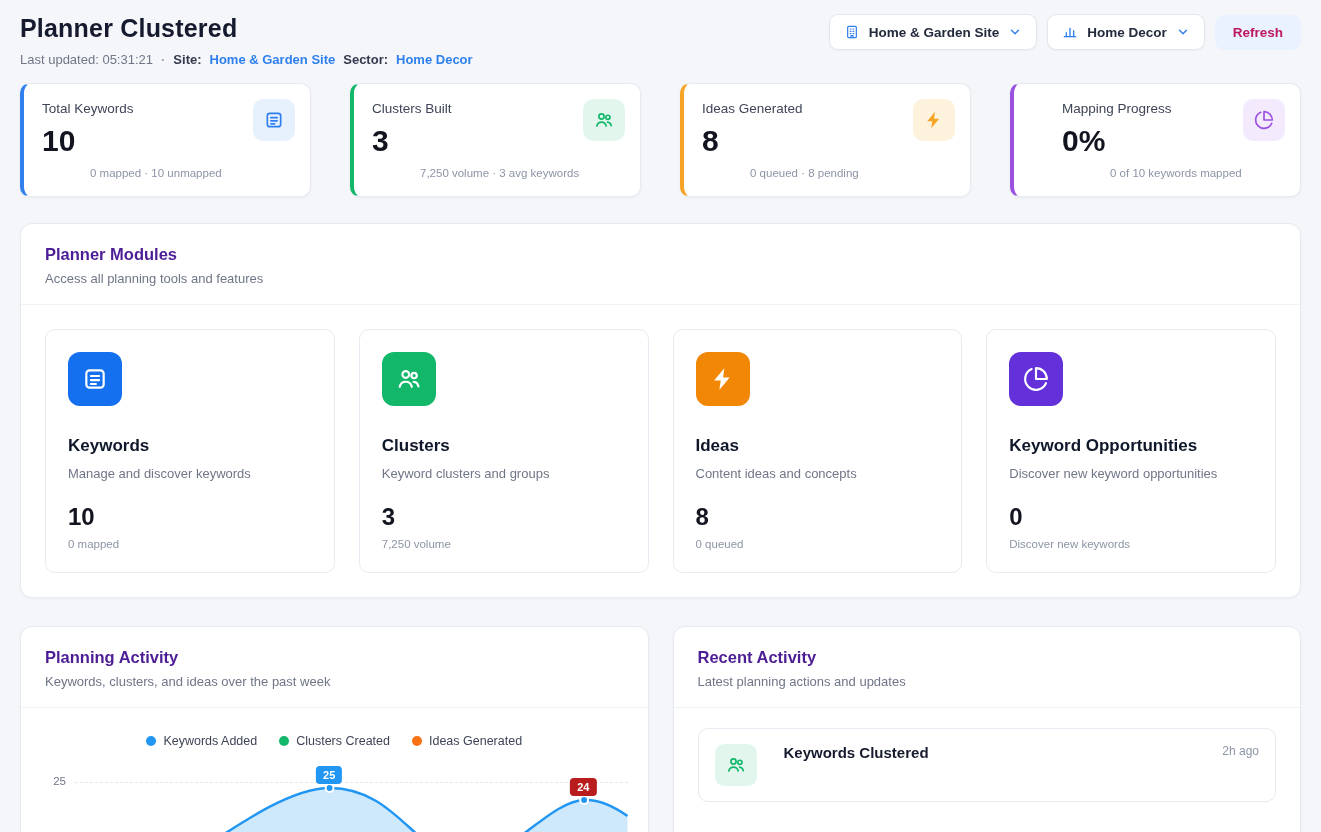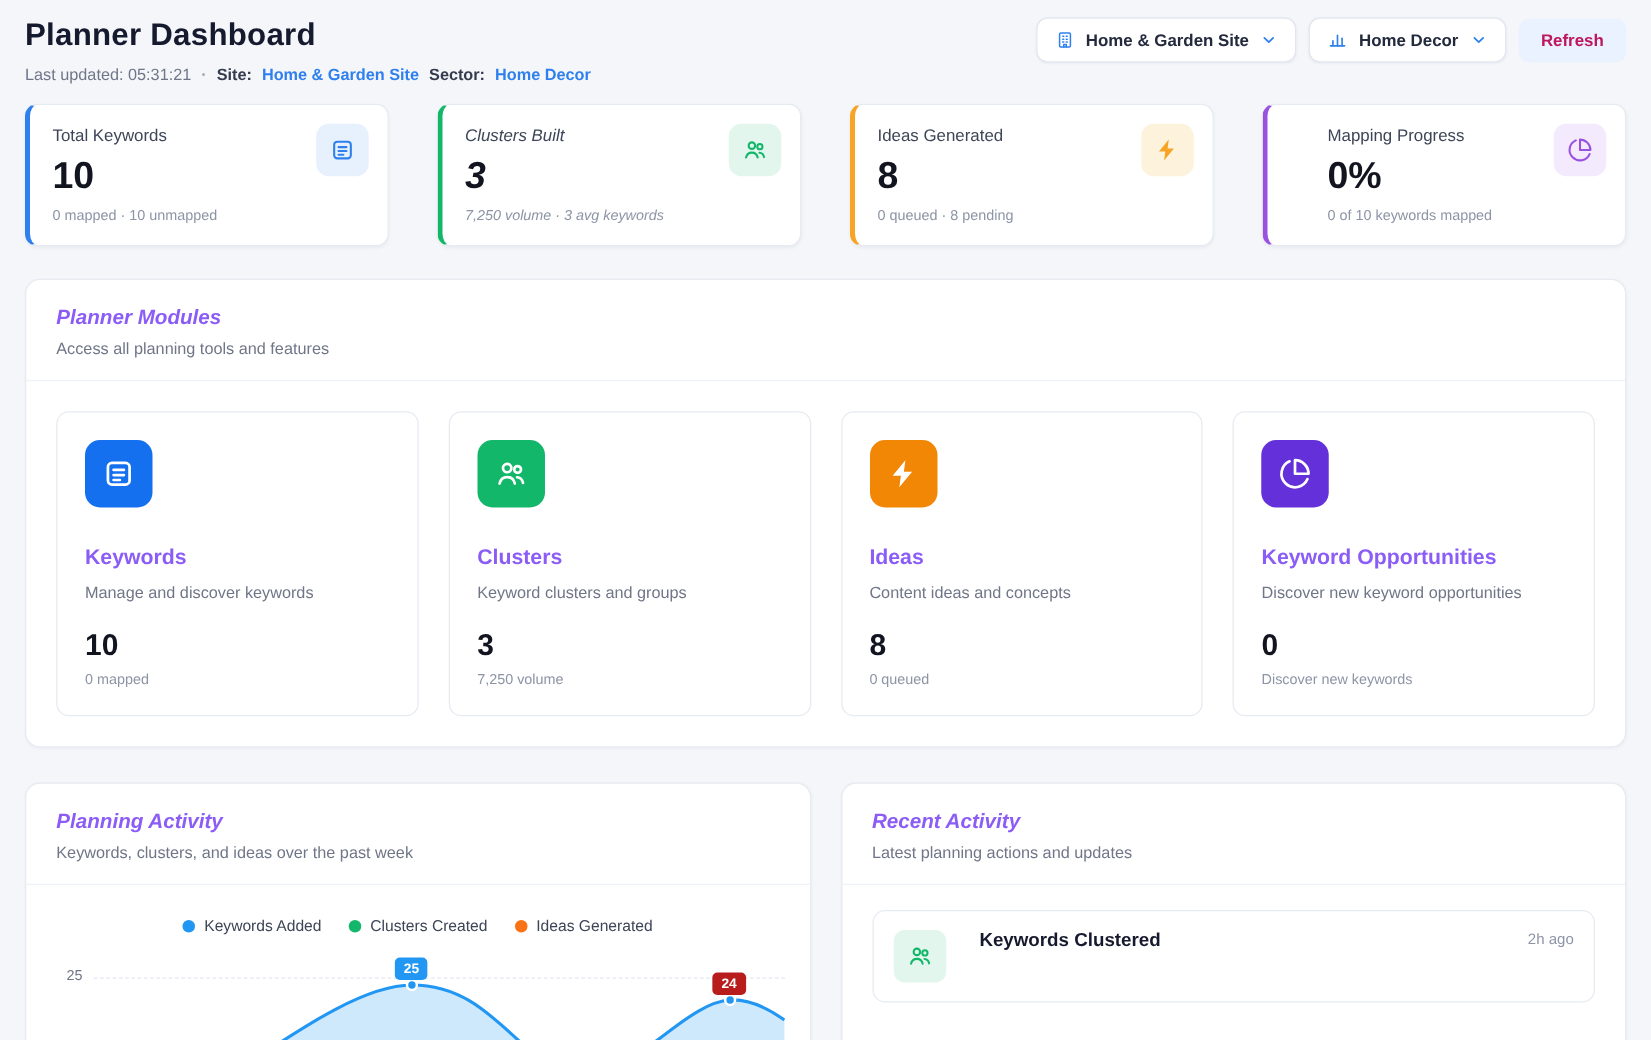--- a/index.html
+++ b/index.html
@@ -34,37 +34,37 @@
 
   
   .stats-grid { margin-top:16px; display:grid; grid-template-columns:repeat(4,1fr); gap:39px; }
   .stat-card {
     position:relative; background:#fff; border:1px solid #e6eaf1;
     border-left:4px solid #ccc; border-radius:10px; padding:17px 18px;
     box-shadow:0 1px 3px rgba(16,24,40,.05);
   }
   .stat-label { font-size:13.5px; color:#3d4557; font-weight:500; }
   .stat-value { margin-top:8px; font-size:30px; font-weight:700; color:#12141f; }
-  .stat-sub { margin-top:9px; font-size:11.5px; color:#8c94a5; }
+  .stat-sub { margin-top:9px; font-size:11.5px; color:#8c94a5;margin-left:48px; }
   .stat-icon {
     position:absolute; top:15px; right:15px; width:42px; height:42px; border-radius:10px;
     display:flex; align-items:center; justify-content:center;
   }
   .stat-icon .ic { width:20px; height:20px; }
 
   
   .panel { margin-top:26px; background:#fff; border:1px solid #e6eaf1; border-radius:12px; box-shadow:0 1px 3px rgba(16,24,40,.04); }
   .panel-header { padding:21px 24px 18px 24px; border-bottom:1px solid #eef1f6; }
-  .panel-title { font-size:16.5px; font-weight:700; color:#8b5cf6;font-style:italic; }
+  .panel-title { font-size:16.5px; font-weight:700; color:#4c1d95; }
   .panel-sub { margin-top:7px; font-size:13px; color:#6f7687; }
   .modules-grid { display:grid; grid-template-columns:repeat(4,1fr); gap:24px; padding:24px; }
   .module-card { border:1px solid #e6eaf1; border-radius:10px; padding:22px; background:#fff; cursor:pointer; }
   .module-icon { width:54px; height:54px; border-radius:12px; color:#fff; display:flex; align-items:center; justify-content:center; }
   .module-icon .ic { width:26px; height:26px; }
-  .module-title { margin-top:30px; font-size:17px; font-weight:700; color:#8b5cf6; }
+  .module-title { margin-top:30px; font-size:17px; font-weight:700; color:#0f172a; }
   .module-desc { margin-top:10px; font-size:13px; color:#6f7687; }
   .module-value { margin-top:22px; font-size:24px; font-weight:700; color:#12141f; }
   .module-sub { margin-top:7px; font-size:11.5px; color:#8c94a5; }
 
   
   .bottom-grid { margin-top:28px; display:grid; grid-template-columns:1fr 1fr; gap:24px; }
   .bottom-card { background:#fff; border:1px solid #e6eaf1; border-radius:12px; box-shadow:0 1px 3px rgba(16,24,40,.04); }
 
   .legend { display:flex; justify-content:center; gap:22px; padding-top:26px; font-size:12.5px; color:#3d4557; }
   .legend-item { display:flex; align-items:center; gap:7px; }
@@ -142,21 +142,21 @@
   </symbol>
   <symbol id="i-chevron" viewBox="0 0 24 24">
     <polyline points="6 9 12 15 18 9" fill="none" stroke="currentColor" stroke-width="2.4" stroke-linecap="round" stroke-linejoin="round"></polyline>
   </symbol>
 </svg>
 
 <div class="page">
 
   <div class="header">
     <div>
-      <div class="page-title">Planner Dashboard</div>
+      <div class="page-title">Planner Clustered</div>
       <div class="meta-line">
         <span>Last updated: 05:31:21</span>
         <span class="meta-sep">·</span>
         <span class="meta-label">Site:</span>
         <span class="meta-link">Home &amp; Garden Site</span>
         <span class="meta-label">Sector:</span>
         <span class="meta-link">Home Decor</span>
       </div>
     </div>
     <div class="controls">
@@ -188,21 +188,21 @@
       <div class="stat-label">Total Keywords</div>
       <div class="stat-value">10</div>
       <div class="stat-sub">0 mapped · 10 unmapped</div>
       <div class="stat-icon" style="background-color: rgb(231, 241, 254); color: rgb(47, 128, 237);">
         <svg class="ic">
             <use href="#i-doc"></use>
           </svg>
       </div>
     </div>
 
-    <div class="stat-card" style="border-left-color: rgb(18, 183, 106); font-style: italic;">
+    <div class="stat-card" style="border-left-color: rgb(18, 183, 106);">
       <div class="stat-label">Clusters Built</div>
       <div class="stat-value">3</div>
       <div class="stat-sub">7,250 volume · 3 avg keywords</div>
       <div class="stat-icon" style="background-color: rgb(227, 246, 237); color: rgb(18, 183, 106);">
         <svg class="ic">
             <use href="#i-users"></use>
           </svg>
       </div>
     </div>
 

